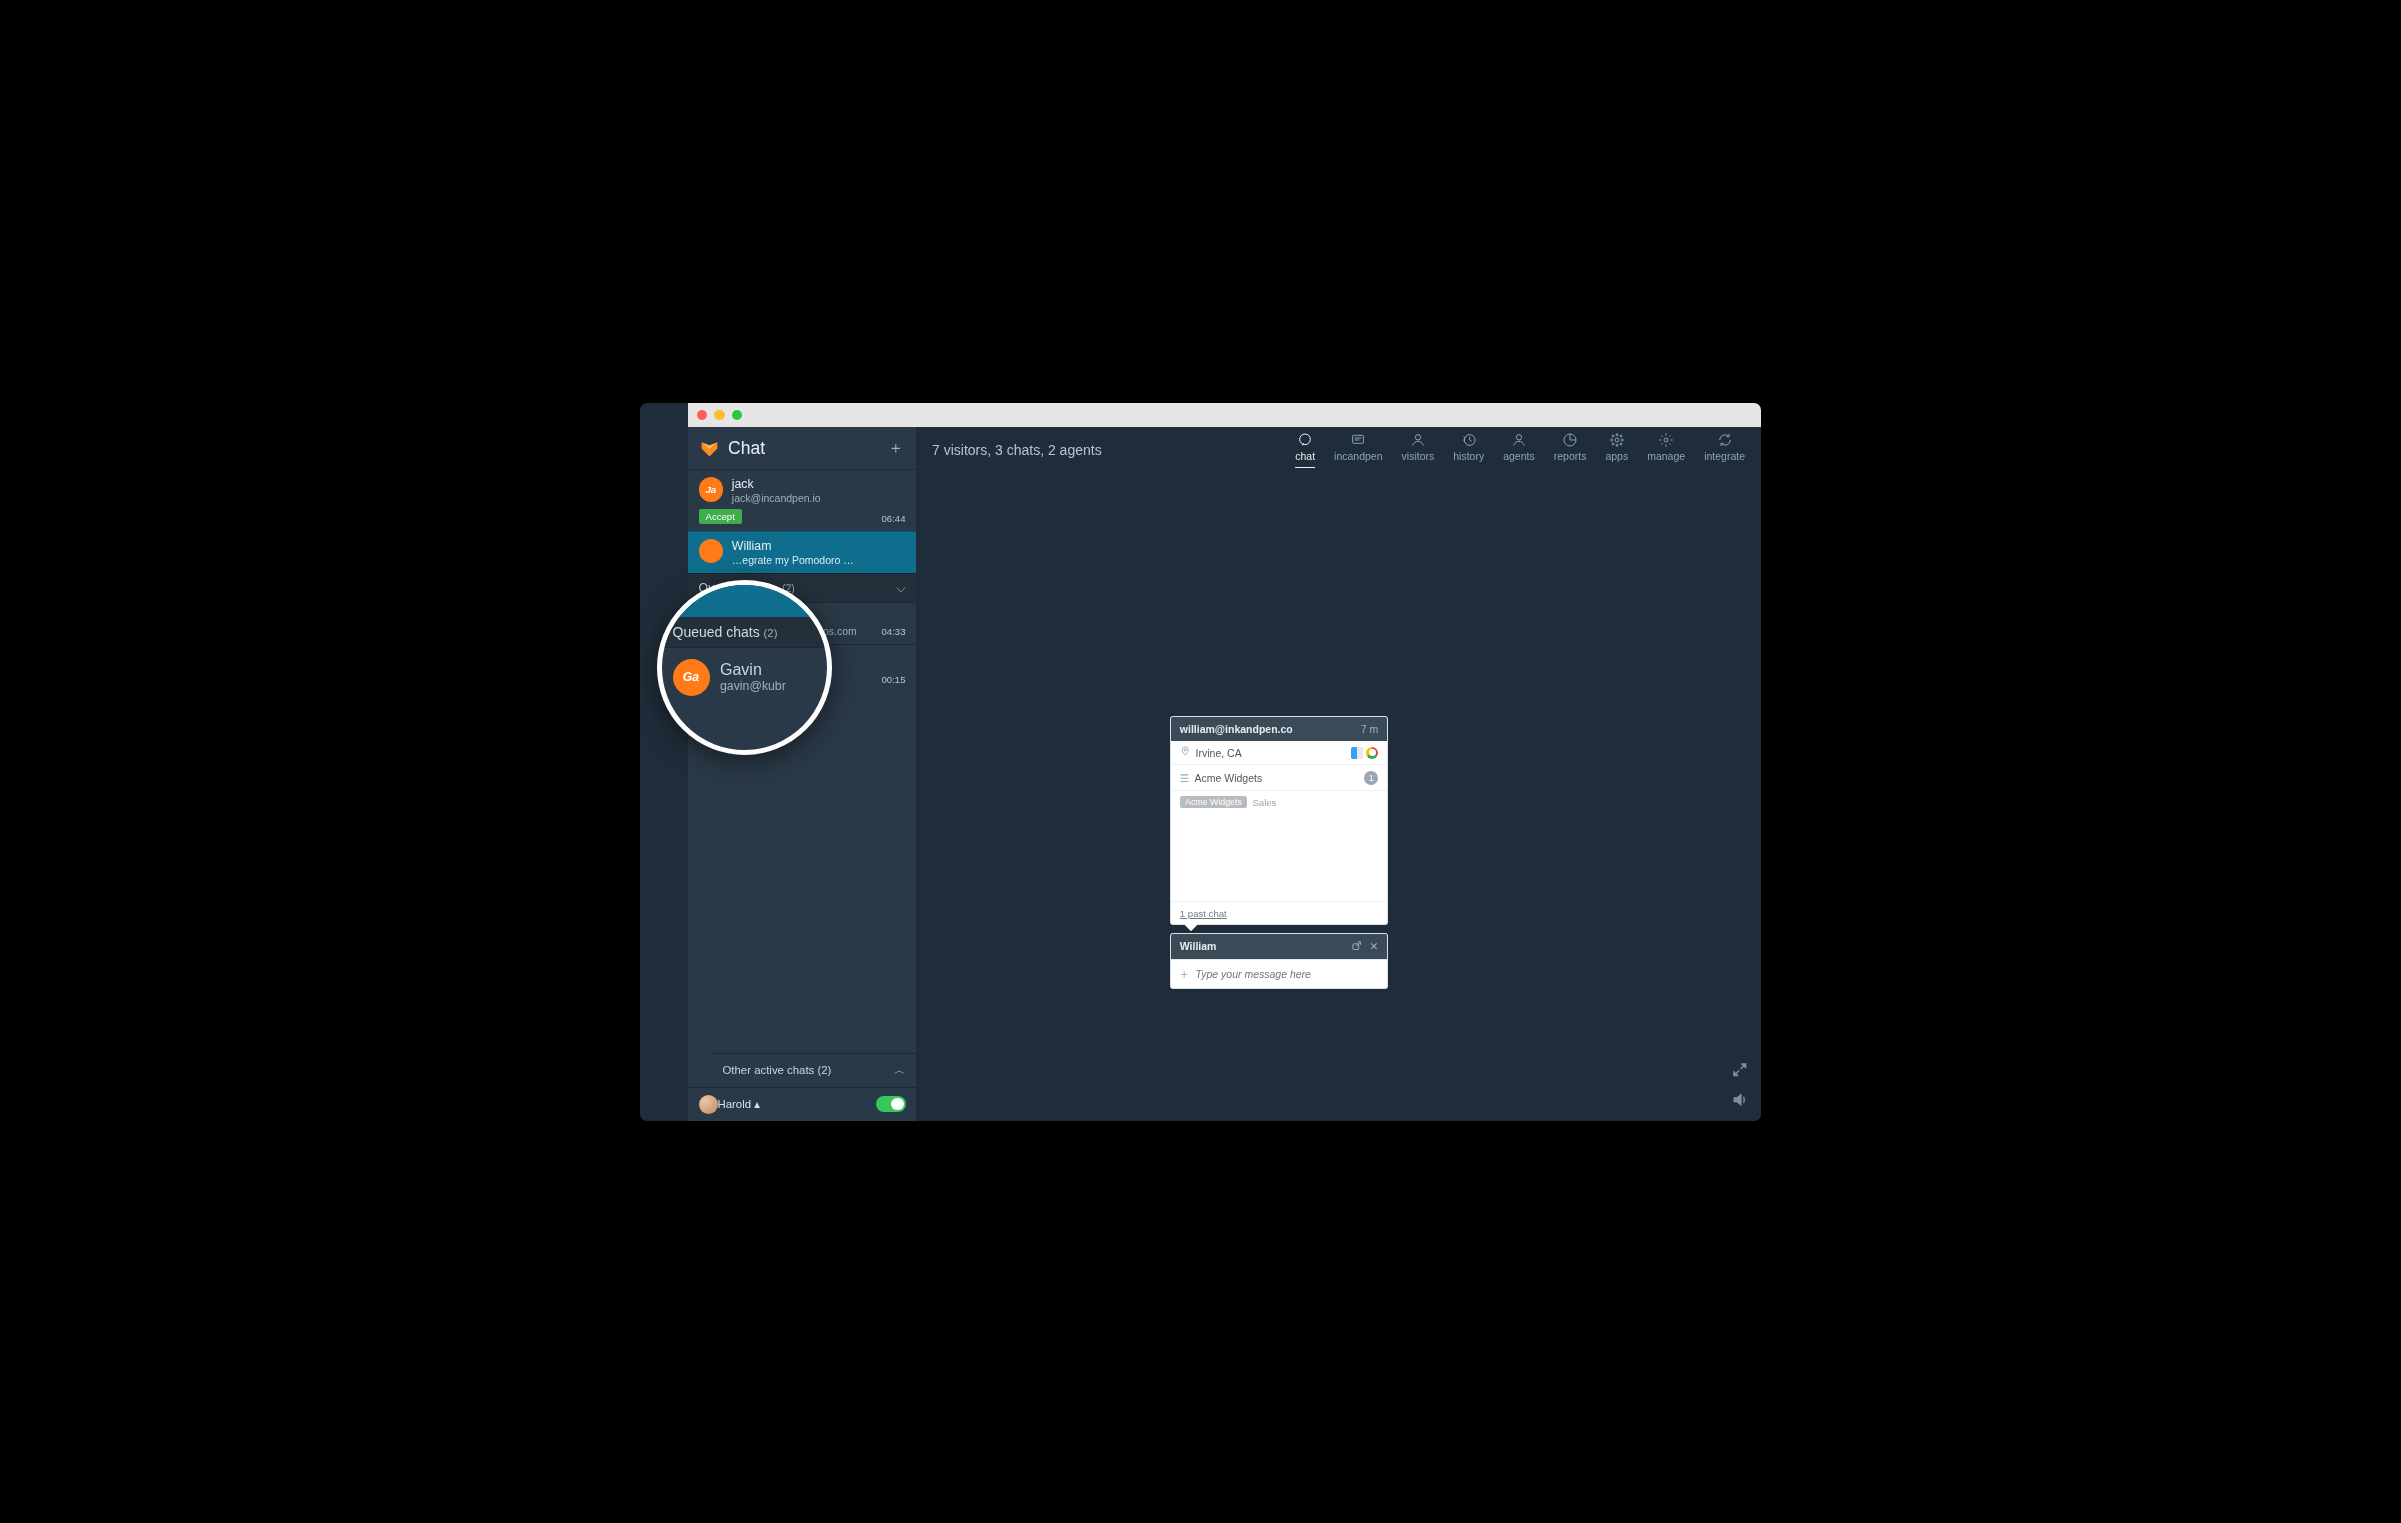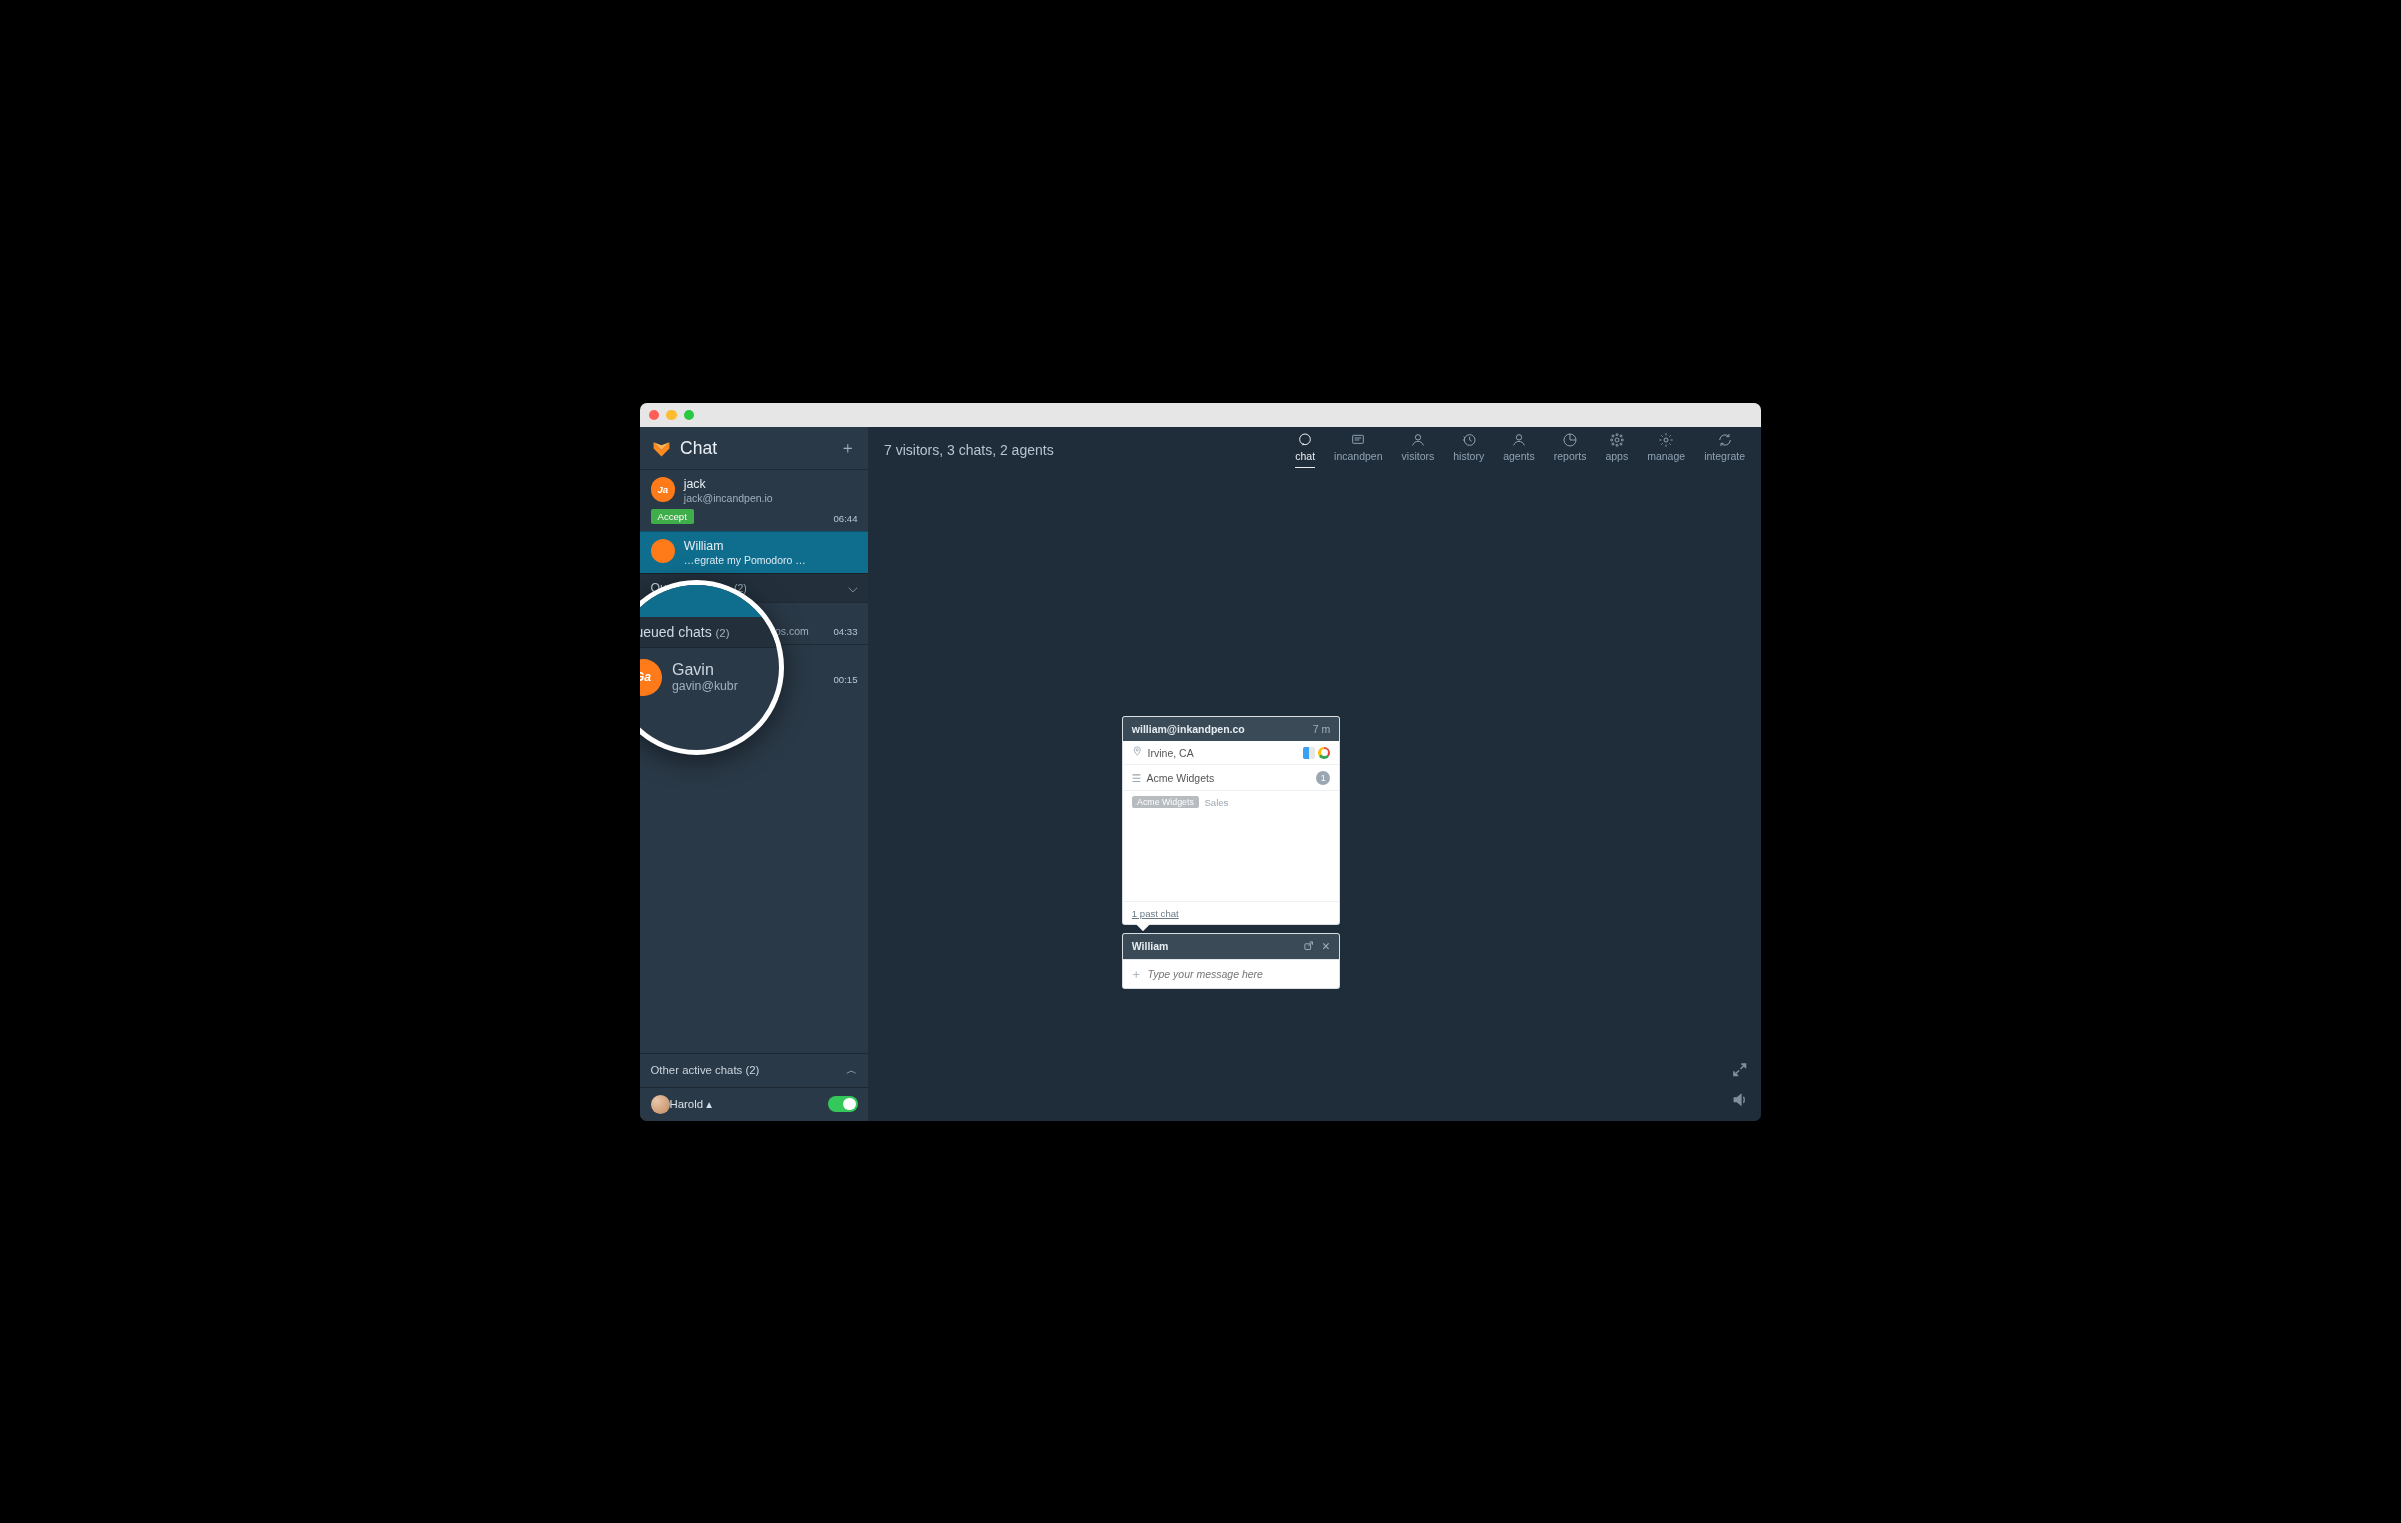--- a/index.html
+++ b/index.html
@@ -1,17 +1,17 @@
 <!DOCTYPE html>
 <html style="font-size:14px"><head>
 <meta charset="utf-8">
 <style>
   * { box-sizing: border-box; margin: 0; padding: 0; font-family: -apple-system, BlinkMacSystemFont, "Segoe UI", Helvetica, Arial, sans-serif; }
   body { background: #000; display: flex; align-items: center; justify-content: center; height: 100vh; }
-  .window { width: 1121px; height: 718px; background: #1f2d3a; border-radius: 7px; box-shadow: 0 8.8px 53px rgba(0,0,0,0.6); overflow: hidden; position: relative; }
+  .window { width: 1121px; height: 718px; background: #1f2d3a; border-radius: 7px; box-shadow: 0 8.8px 53px rgba(0,0,0,0.6); overflow: hidden; position: relative; padding-left: 48px; }
   .titlebar { height: 24.5px; background: #e6e6e6; display: flex; align-items: center; padding: 0 8.8px; gap: 7px; }
   .tl-dot { width: 10.5px; height: 10.5px; border-radius: 50%; }
   .tl-red { background: #ff5f57; } .tl-yellow { background: #febc2e; } .tl-green { background: #28c840; }
 
   .app { display: flex; height: calc(100% - 24.5px); position: relative; }
   .sidebar { width: 228px; background: #2a3947; display: flex; flex-direction: column; color: #cbd5df; position: relative; }
   .side-header { display: flex; align-items: center; padding: 10.5px 12.3px; gap: 8.8px; }
   .logo { width: 19px; height: 19px; }
   .side-title { color: #eaf0f5; font-size: 17.5px; font-weight: 300; flex: 1; }
   .plus-btn { color: #9fb0bf; font-size: 16px; cursor: pointer; }
@@ -25,21 +25,21 @@
   .chat-name { color: #e6edf2; font-size: 12.3px; }
   .chat-sub { color: #9fb0bf; font-size: 10.5px; }
   .chat-time { position: absolute; right: 10.5px; bottom: 7px; font-size: 9.6px; color: #b9c6d2; }
   .accept-badge { display: inline-block; background: #3fae4a; color: #fff; font-size: 9.6px; padding: 1.8px 7px; border-radius: 1.8px; margin-top: 5.3px; }
 
   .section-head { background: #23303c; padding: 7px 10.5px; display: flex; align-items: center; justify-content: space-between; color: #cfd9e2; font-size: 12.3px; border-top: 0.9px solid rgba(0,0,0,0.3); }
   .section-head .count { font-size: 10.5px; color: #9fb0bf; margin-left: 3.5px; }
   .chev { color: #9fb0bf; }
 
   .side-bottom { margin-top: auto; }
-  .other-chats { background: #2a3947; padding: 8.8px 10.5px; display: flex; align-items: center; justify-content: space-between; font-size: 11.4px; border-top: 0.9px solid rgba(0,0,0,0.3); }
+  .other-chats { background: #2a3947; padding: 8.8px 10.5px; display: flex; align-items: center; justify-content: space-between; font-size: 11.4px; border-top: 0.9px solid rgba(0,0,0,0.3); margin-left: 24px; }
   .status-row { display: flex; align-items: center; padding: 7px 10.5px; gap: 0; border-top: 0.9px solid rgba(0,0,0,0.3); }
   .status-avatar { width: 19px; height: 19px; border-radius: 50%; background: radial-gradient(circle at 30% 30%, #e9c7a8, #c08a60); }
   .status-name { color: #d7e0e8; font-size: 11.4px; flex: 1; }
   .toggle { width: 30px; height: 16px; border-radius: 8.8px; background: #34c759; position: relative; }
   .toggle::after { content: ""; position: absolute; right: 1.8px; top: 1.8px; width: 12.3px; height: 12.3px; background: #fff; border-radius: 50%; }
 
   .main { flex: 1; display: flex; flex-direction: column; background: #1f2d3a; position: relative; }
   .topbar { height: 46px; display: flex; align-items: center; padding: 0 16px; color: #b7c4cf; }
   .topbar-summary { font-size: 14px; font-weight: 300; flex: 1; }
   .topnav { display: flex; gap: 19px; }

